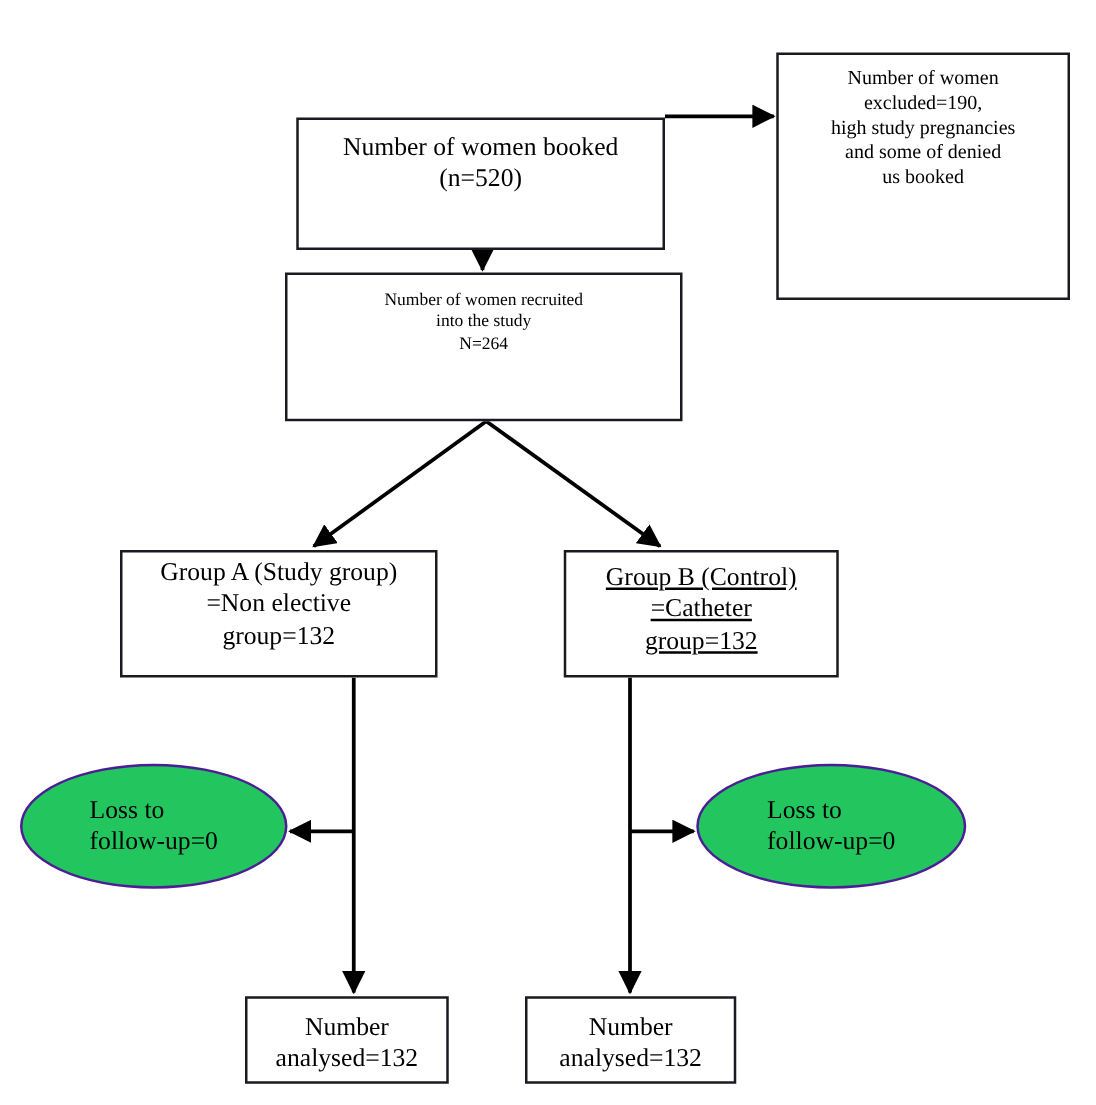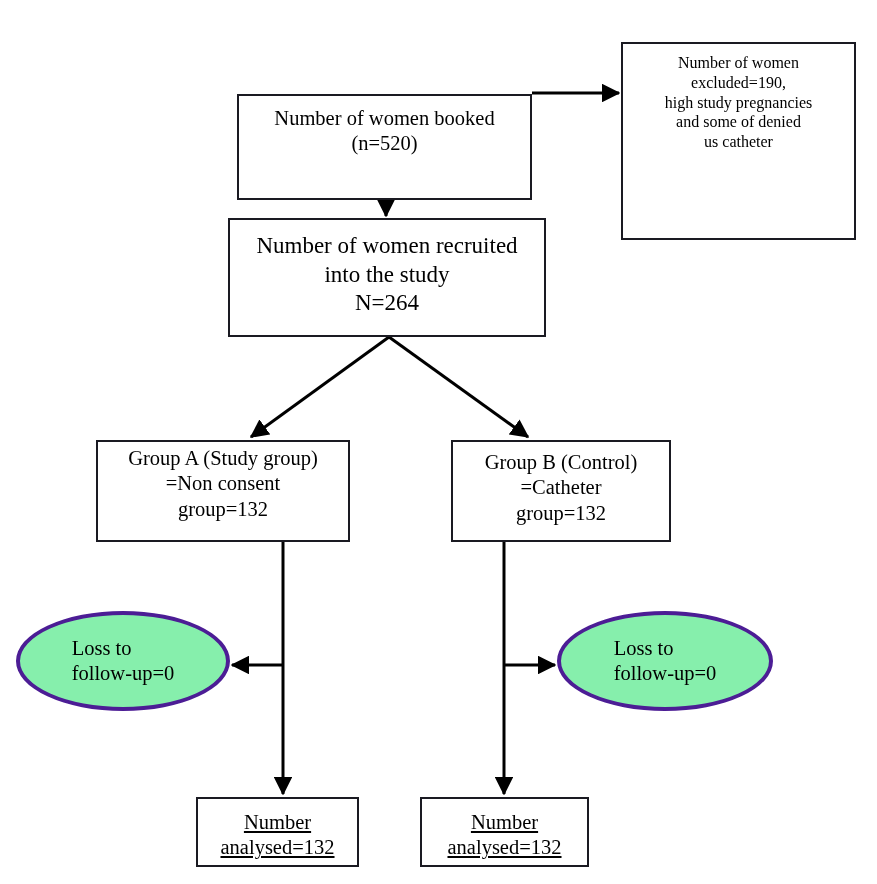--- a/index.html
+++ b/index.html
@@ -35,37 +35,37 @@
   }
   .node .ln {
     display: block;
     white-space: pre;
   }
   .box {
     border: 2px solid #1a1a22;
     background: #ffffff;
     justify-content: flex-start;
   }
-  .box.vcenter { justify-content: center; text-decoration: underline; }
+  .box.vcenter { justify-content: center; }
   .ellipse {
-    border: 4px solid #4c1d95;
+    border: 2px solid #4c1d95;
     border-radius: 50%;
-    background: #86efac;
+    background: #22c55e;
     justify-content: center;
   }
   .ellipse .inner {
     display: block;
     text-align: left;
   }
   
   #node-booked      { left: 237px; top: 47px;  width: 295px; height: 106px; padding-top: 10px; font-size: 20.5px; margin-top: 47px; }
   #node-excluded    { left: 621px; top: 19px;  width: 235px; height: 198px; padding-top: 9px;  font-size: 16px; margin-top: 23px; }
-  #node-recruited   { left: 228px; top: 218px; width: 318px; height: 119px; padding-top: 12px; font-size: 23px; }
+  #node-recruited   { left: 228px; top: 218px; width: 318px; height: 119px; padding-top: 12px; font-size: 14px; }
   #node-group-a     { left: 96px;  top: 440px; width: 254px; height: 102px; padding-top: 4px;  font-size: 20.5px; }
-  #node-group-b     { left: 451px; top: 440px; width: 220px; height: 102px; padding-top: 8px;  font-size: 20.5px; }
+  #node-group-b     { left: 451px; top: 440px; width: 220px; height: 102px; padding-top: 8px;  font-size: 20.5px; text-decoration: underline; }
   #node-loss-left   { left: 16px;  top: 611px; width: 214px; height: 100px; font-size: 20.5px; }
   #node-loss-right  { left: 557px; top: 611px; width: 216px; height: 100px; font-size: 20.5px; }
   #node-analysed-a  { left: 196px; top: 797px; width: 163px; height: 70px;  padding-top: 6px;  font-size: 20.5px; }
   #node-analysed-b  { left: 420px; top: 797px; width: 169px; height: 70px;  padding-top: 6px;  font-size: 20.5px; }
 </style>
 </head>
 <body>
 
 <div id="canvas">
 
@@ -96,32 +96,32 @@
   <div class="node box" id="node-booked">
     <span class="ln">Number of women booked</span>
     <span class="ln">(n=520)</span>
   </div>
 
   <div class="node box" id="node-excluded">
     <span class="ln">Number of women</span>
     <span class="ln">excluded=190,</span>
     <span class="ln">high study pregnancies</span>
     <span class="ln">and some of denied</span>
-    <span class="ln">us catheter</span>
+    <span class="ln">us booked</span>
   </div>
 
   <div class="node box" id="node-recruited">
     <span class="ln">Number of women recruited</span>
     <span class="ln">into the study</span>
     <span class="ln">N=264</span>
   </div>
 
   <div class="node box" id="node-group-a">
     <span class="ln">Group A (Study group)</span>
-    <span class="ln">=Non consent</span>
+    <span class="ln">=Non elective</span>
     <span class="ln">group=132</span>
   </div>
 
   <div class="node box" id="node-group-b">
     <span class="ln">Group B (Control)</span>
     <span class="ln">=Catheter</span>
     <span class="ln">group=132</span>
   </div>
 
   <div class="node ellipse" id="node-loss-left">

